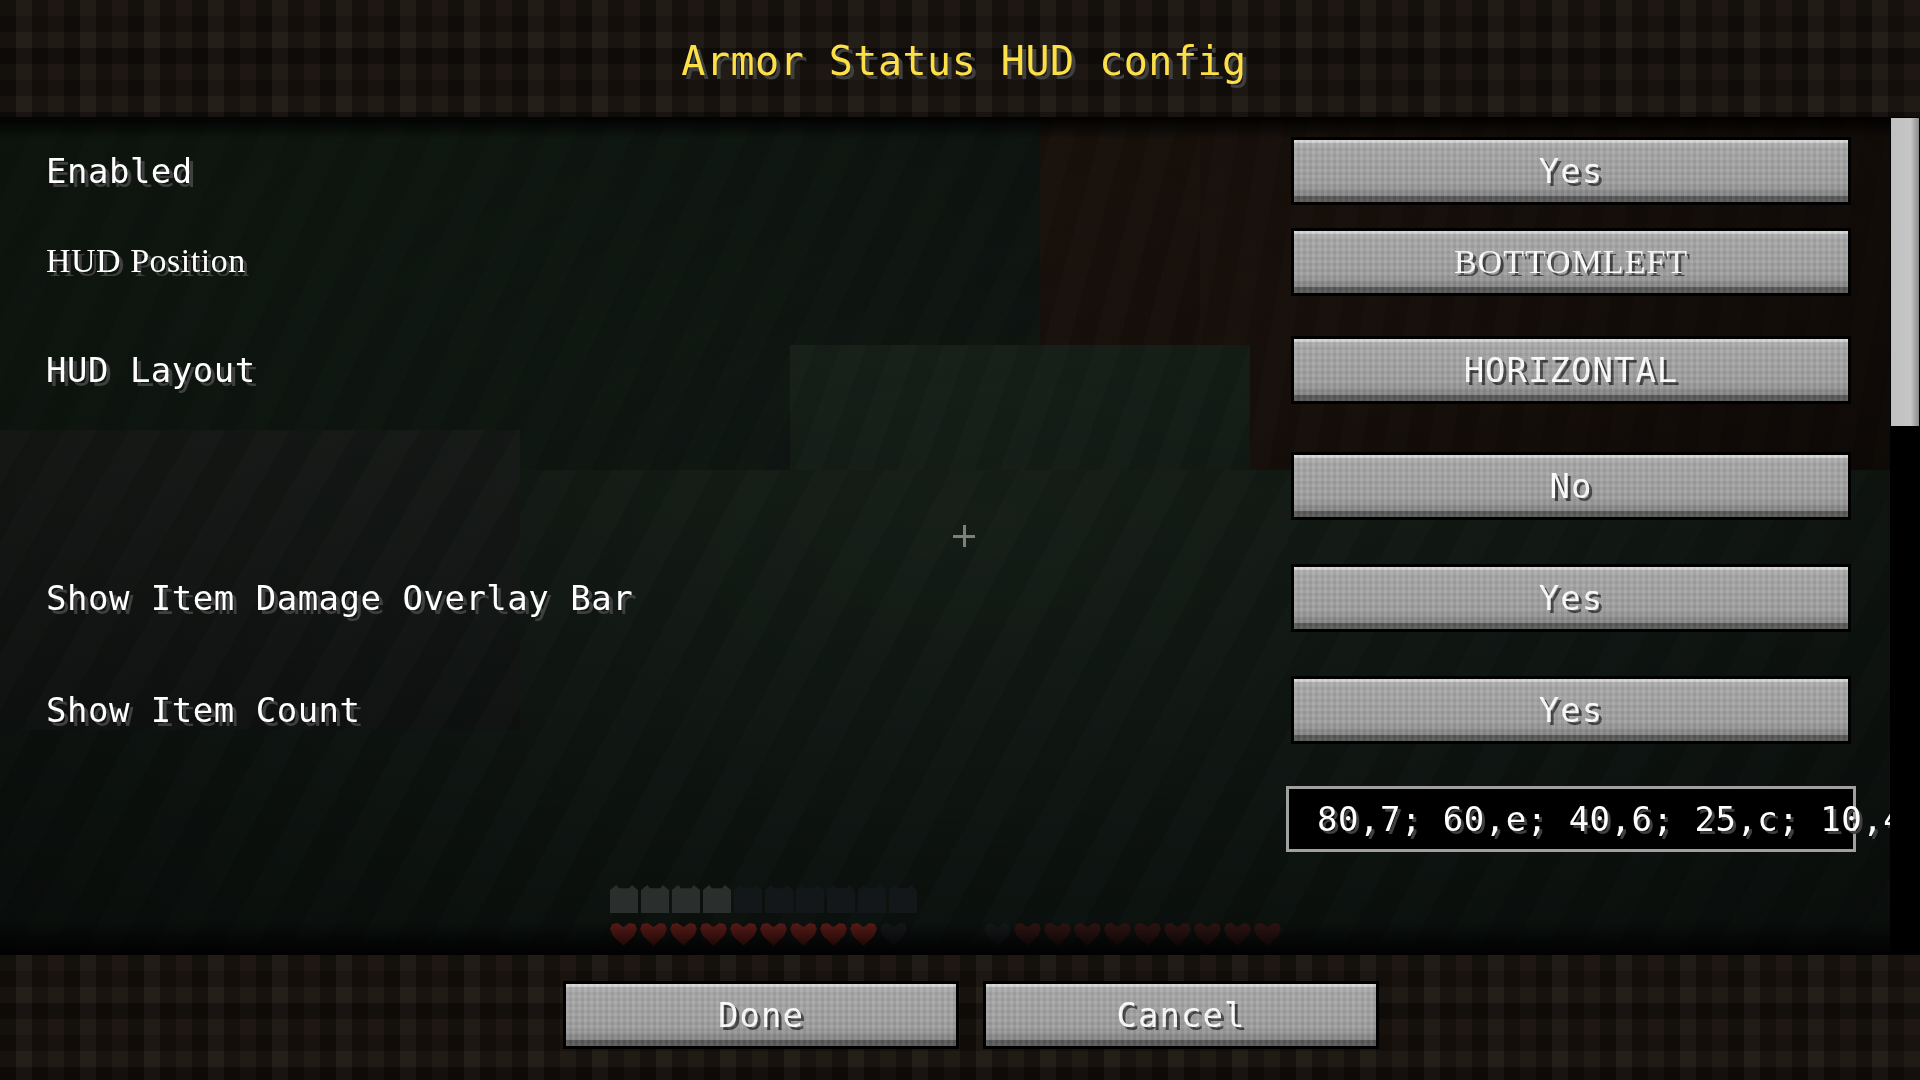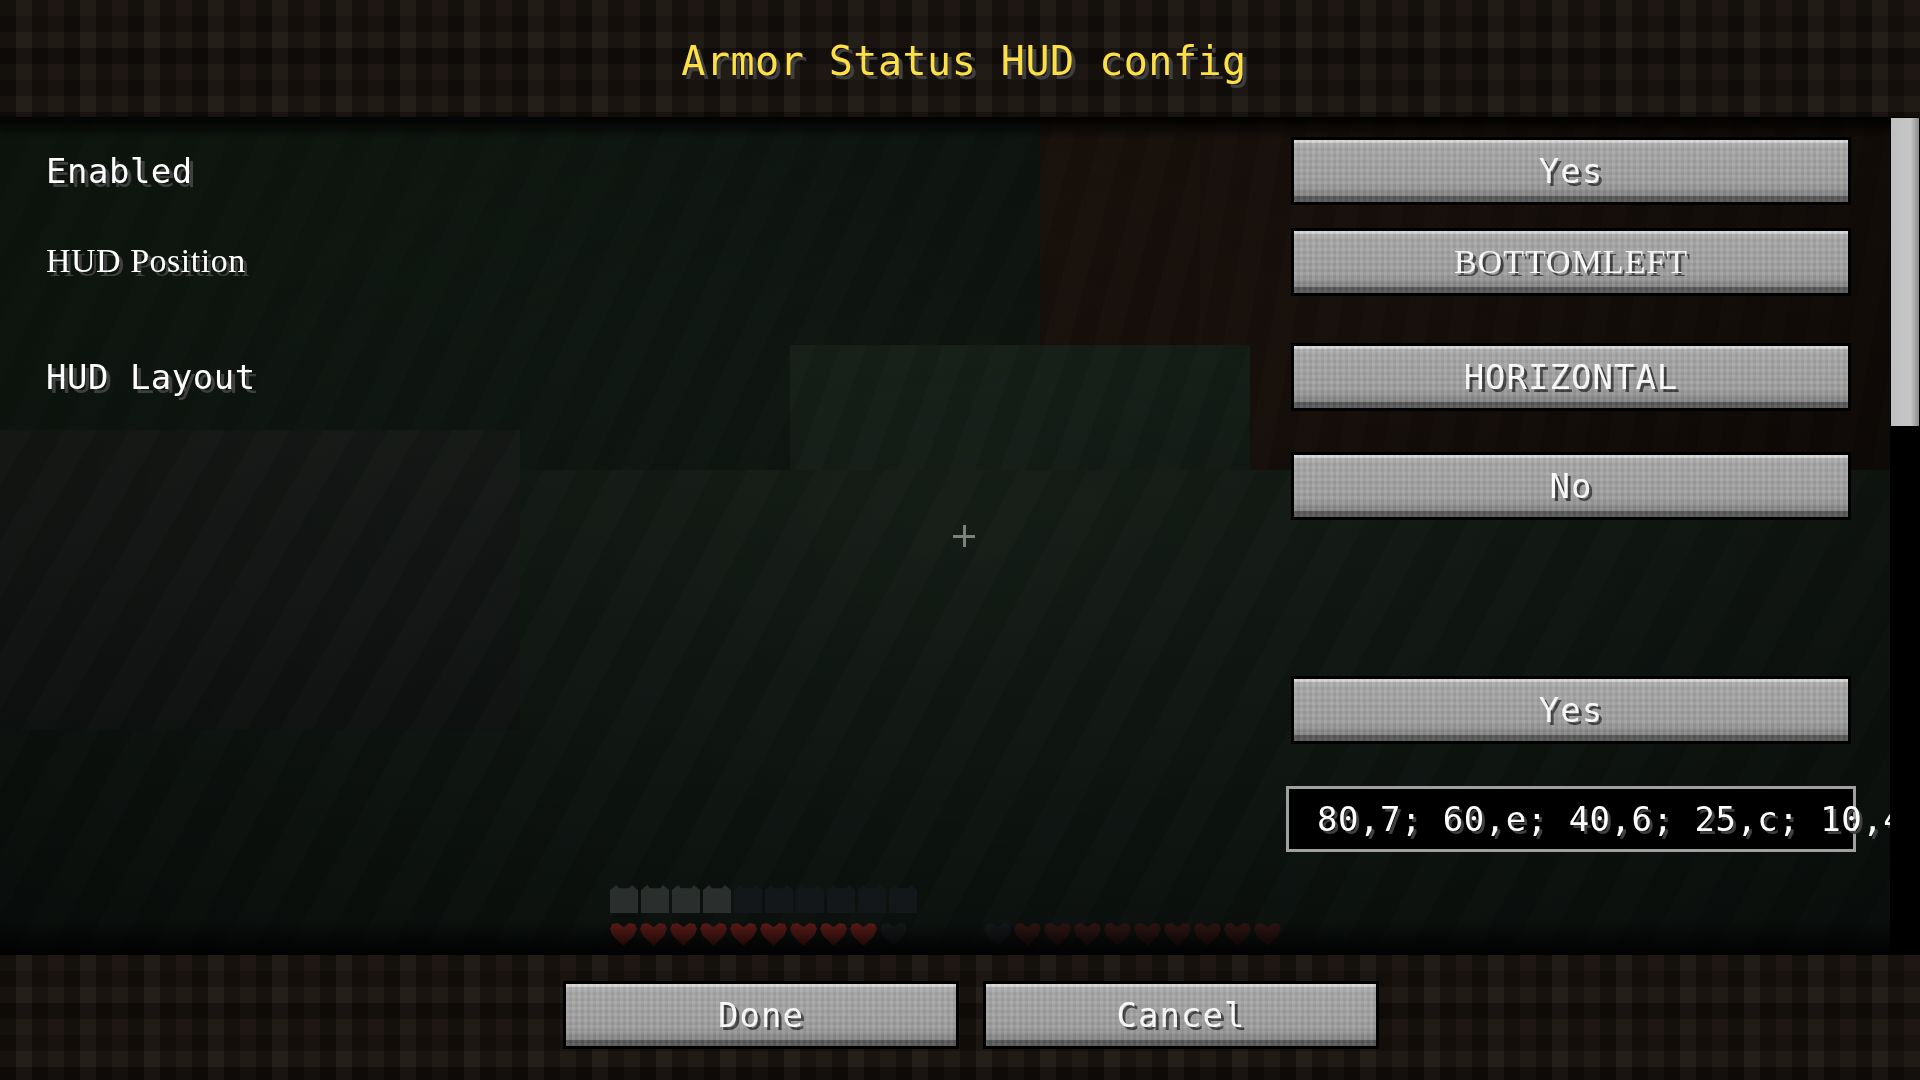--- a/index.html
+++ b/index.html
@@ -262,35 +262,42 @@
     </div>
   </div>
 
   <div class="row" style="top:105px;font-family:Liberation Serif, serif;">
     <span class="opt-label">HUD Position</span>
     <div class="mc-btn">
       <span class="mc-btn-label">BOTTOMLEFT</span>
     </div>
   </div>
 
-  <div class="row" style="top:220px;text-align:center;">
+  <div class="row" style="top:213px;text-align:center;">
     <span class="opt-label">HUD Layout</span>
     <div class="mc-btn">
       <span class="mc-btn-label">HORIZONTAL</span>
     </div>
   </div>
 
   <div class="row" style="top:329px;">
     <div class="mc-btn">
       <span class="mc-btn-label">No</span>
     </div>
   </div>
 
+  <div class="row" style="top:441px;">
+    <span class="opt-label">Show Item Damage Overlay Bar</span>
+    <div class="mc-btn">
+      <span class="mc-btn-label">Yes</span>
+    </div>
+  </div>
 
   <div class="row" style="top:553px;">
+    <span class="opt-label">Show Item Count</span>
     <div class="mc-btn">
       <span class="mc-btn-label">Yes</span>
     </div>
   </div>
 
   <div class="row" style="top:665px;">
     <div class="mc-field">
       <span class="mc-field-value">80,7; 60,e; 40,6; 25,c; 10,4</span>
     </div>
   </div>

